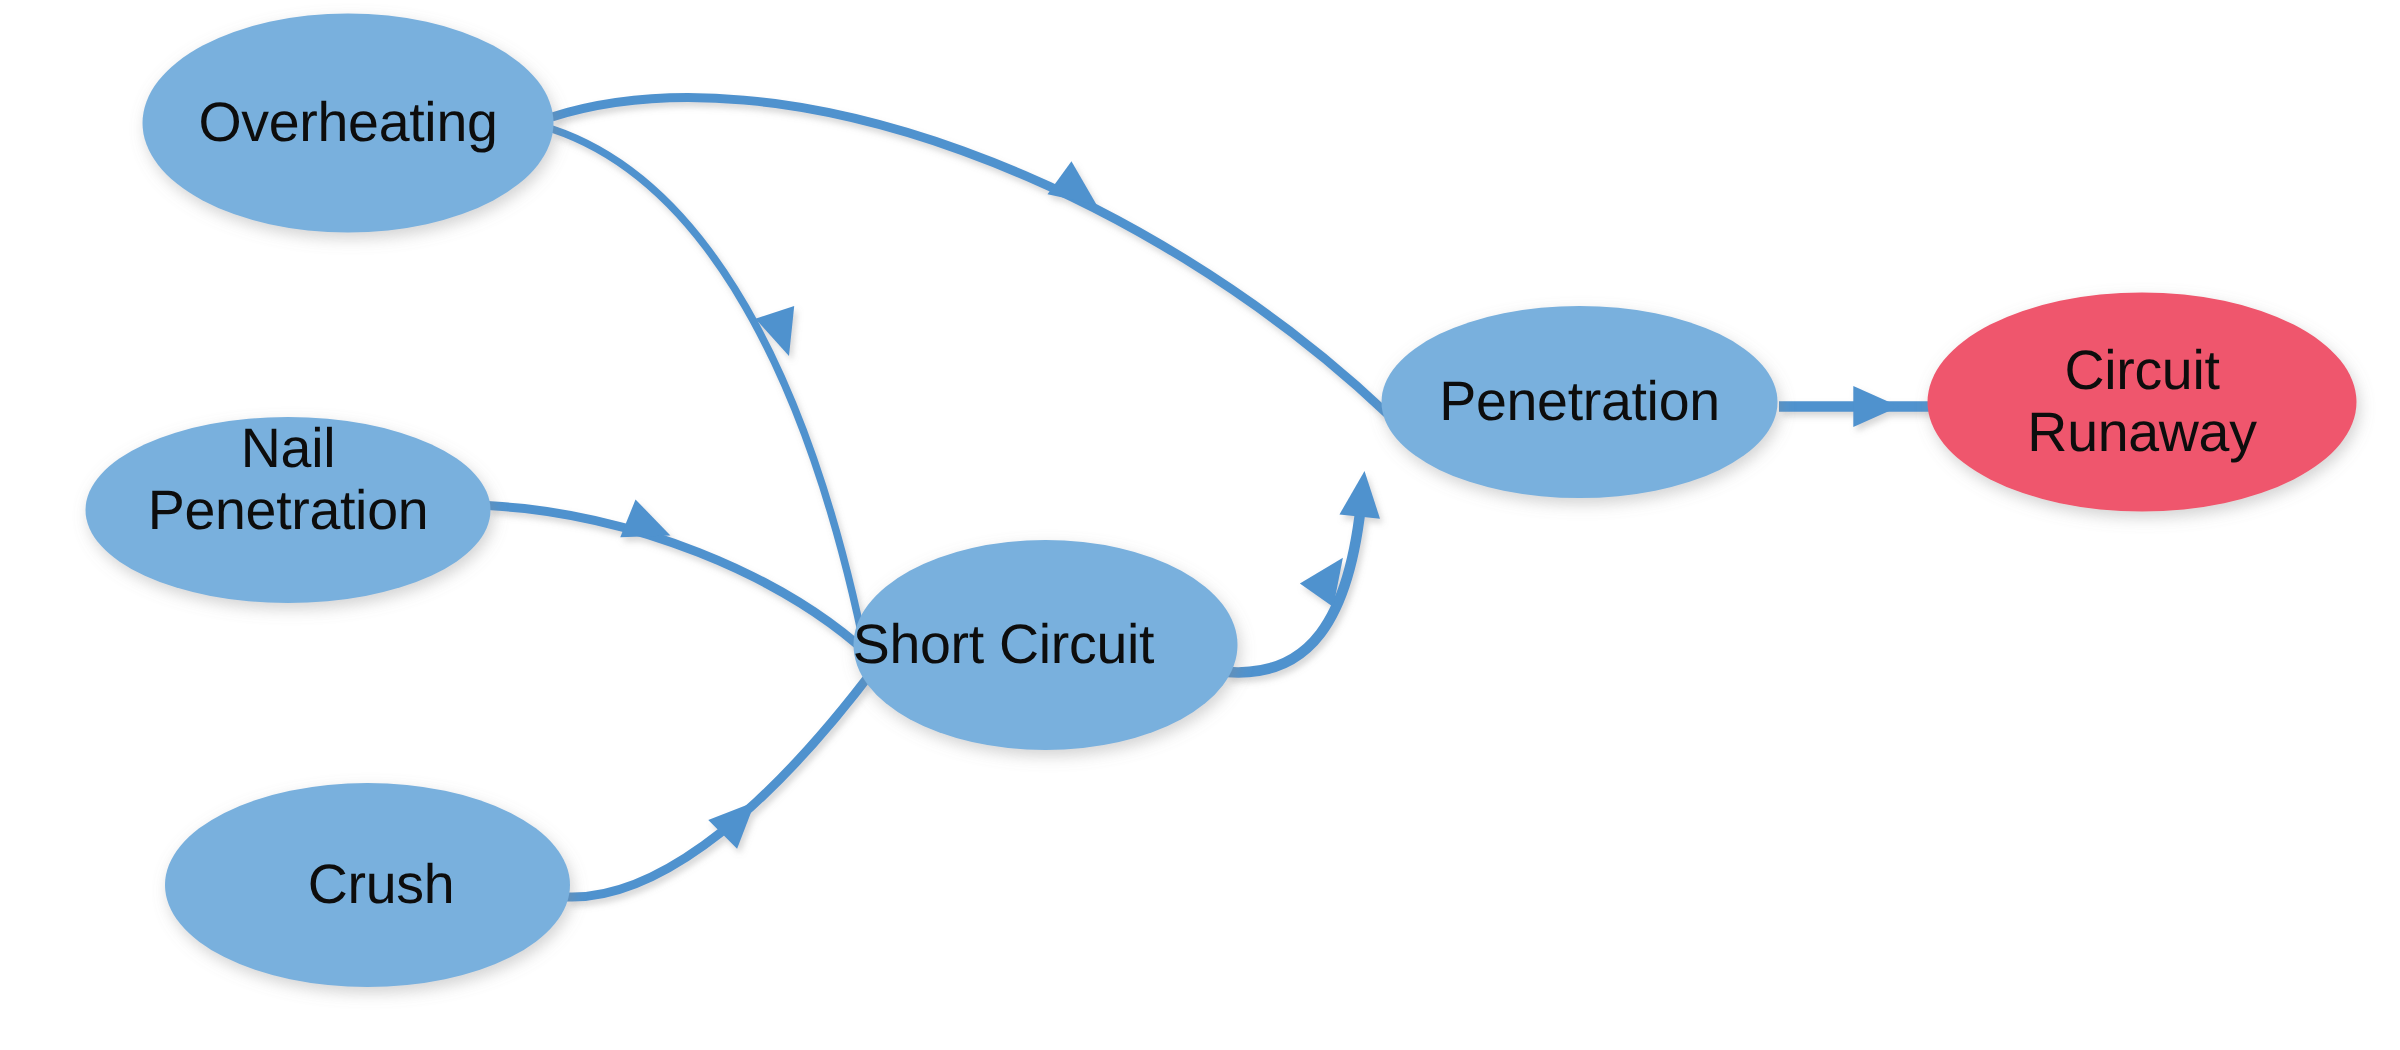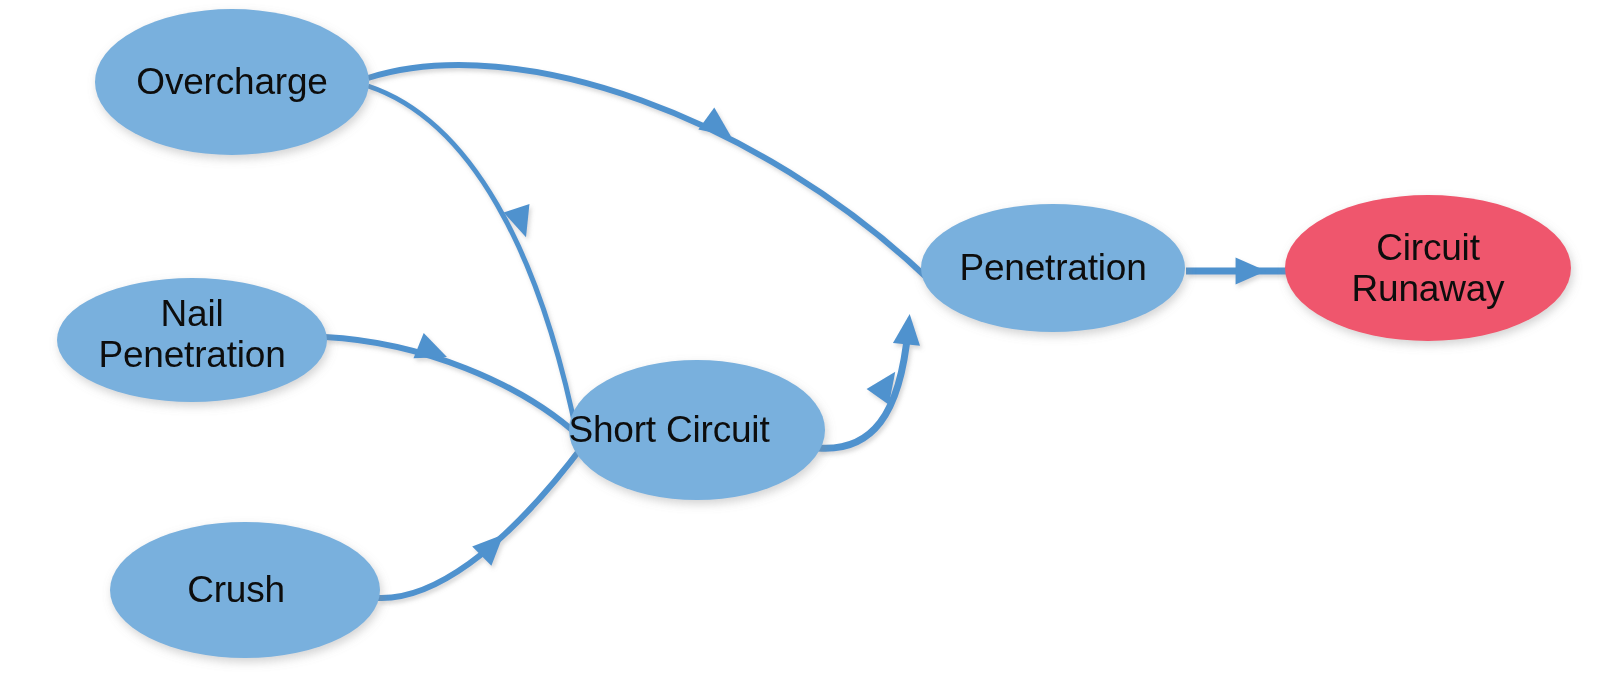--- a/index.html
+++ b/index.html
@@ -88,22 +88,22 @@
     <g id="nodes-layer">
         <ellipse cx="232" cy="82" rx="137" ry="73" fill="#79b0dd" filter="url(#nodeShadow)"></ellipse>
         <ellipse cx="192" cy="340" rx="135" ry="62" fill="#79b0dd" filter="url(#nodeShadow)"></ellipse>
         <ellipse cx="245" cy="590" rx="135" ry="68" fill="#79b0dd" filter="url(#nodeShadow)"></ellipse>
         <ellipse cx="697" cy="430" rx="128" ry="70" fill="#79b0dd" filter="url(#nodeShadow)"></ellipse>
         <ellipse cx="1053" cy="268" rx="132" ry="64" fill="#79b0dd" filter="url(#nodeShadow)"></ellipse>
         <ellipse cx="1428" cy="268" rx="143" ry="73" fill="#ef566d" filter="url(#nodeShadow)"></ellipse>
       </g>
   </svg>
   <div id="labels-layer">
-      <div class="node-label" style="left: 232px; top: 82px;">Overcharge</div>
-      <div class="node-label" style="left: 192px; top: 334px;">Nail
+      <div class="node-label" style="left: 232px; top: 82px;">Overheating</div>
+      <div class="node-label" style="left: 192px; top: 320px;">Nail
 Penetration</div>
-      <div class="node-label" style="left: 236px; top: 590px;">Crush</div>
+      <div class="node-label" style="left: 254px; top: 590px;">Crush</div>
       <div class="node-label" style="left: 669px; top: 430px;">Short Circuit</div>
       <div class="node-label" style="left: 1053px; top: 268px;">Penetration</div>
       <div class="node-label" style="left: 1428px; top: 268px;">Circuit
 Runaway</div>
     </div>
 </div>
 
 </body></html>

